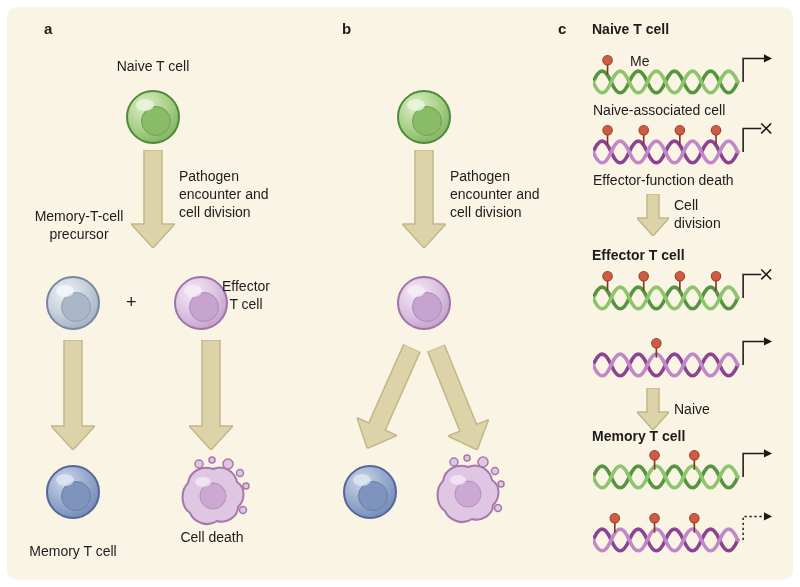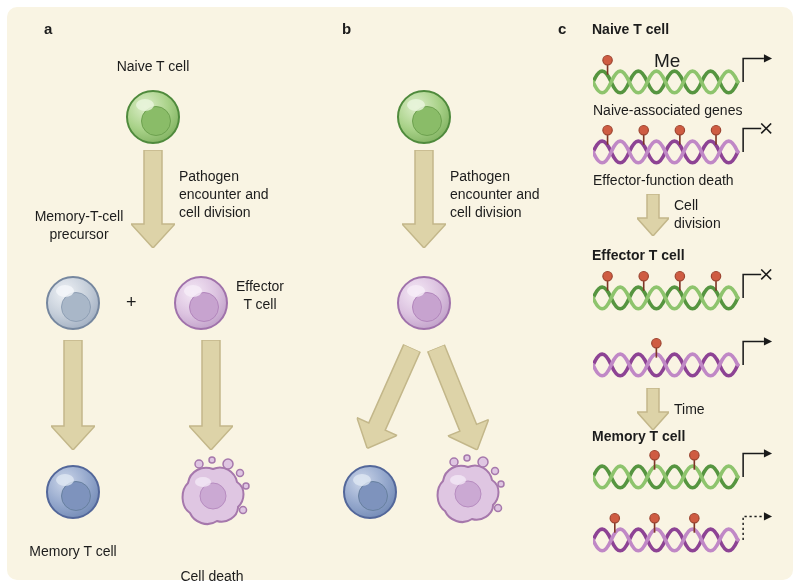--- a/index.html
+++ b/index.html
@@ -121,39 +121,39 @@
   <div class="abs lbl center" style="left:20px;top:207px;width:118px">Memory-T-cell
 precursor</div>
 
   <svg class="abs" style="left:44px;top:274px" width="58" height="58" viewBox="0 0 58 58">
       <use href="#greycell"></use>
     </svg>
   <span class="abs plus" style="left:126px;top:292px">+</span>
   <svg class="abs" style="left:172px;top:274px" width="58" height="58" viewBox="0 0 58 58">
       <use href="#purplecell"></use>
     </svg>
-  <div class="abs lbl center" style="left:226px;top:277px;width:68px">Effector
+  <div class="abs lbl center" style="left:212px;top:277px;width:68px">Effector
 T cell</div>
 
   <svg class="abs" style="left:51px;top:340px" width="44" height="110" viewBox="0 0 44 110">
       <use href="#blockArrow110"></use>
     </svg>
   <svg class="abs" style="left:189px;top:340px" width="44" height="110" viewBox="0 0 44 110">
       <use href="#blockArrow110"></use>
     </svg>
 
   <svg class="abs" style="left:44px;top:463px" width="58" height="58" viewBox="0 0 58 58">
       <use href="#bluecell"></use>
     </svg>
   <svg class="abs" style="left:172px;top:455px" width="80" height="74" viewBox="0 0 80 74">
       <use href="#dyingcell"></use>
     </svg>
 
   <div class="abs lbl center" style="left:13px;top:542px;width:120px">Memory T cell</div>
-  <div class="abs lbl center" style="left:167px;top:567px;width:90px">Cell death</div>
+  <div class="abs lbl center" style="left:167px;top:528px;width:90px">Cell death</div>
 
   <span class="abs panel-letter" style="left:342px;top:20px">b</span>
 
   <svg class="abs" style="left:395px;top:88px" width="58" height="58" viewBox="0 0 58 58">
       <use href="#greencell"></use>
     </svg>
 
   <svg class="abs" style="left:402px;top:150px" width="44" height="98" viewBox="0 0 44 98">
       <use href="#blockArrow98"></use>
     </svg>
@@ -181,22 +181,22 @@
 
   <span class="abs panel-letter" style="left:558px;top:20px">c</span>
   <div class="abs heading" style="left:592px;top:21px">Naive T cell</div>
 
   <svg class="abs" style="left:593px;top:53px" width="190" height="47" viewBox="0 0 210 52">
     <use href="#helixA" stroke="#569540" stroke-width="4" stroke-linecap="round"></use>
     <use href="#helixB" stroke="#8ec46d" stroke-width="4" stroke-linecap="round"></use>
     <use href="#methyl" x="16"></use>
     <use href="#tss" x="160"></use>
   </svg>
-  <span class="abs lbl" style="left:654px;top:52px;font-size:19px">Me</span>
-  <div class="abs lbl" style="left:593px;top:101px">Naive-associated genes</div>
+  <span class="abs lbl" style="left:630px;top:52px;font-size:14px">Me</span>
+  <div class="abs lbl" style="left:593px;top:101px">Naive-associated cell</div>
 
   <svg class="abs" style="left:593px;top:123px" width="190" height="47" viewBox="0 0 210 52">
     <use href="#helixA" stroke="#8d4394" stroke-width="4" stroke-linecap="round"></use>
     <use href="#helixB" stroke="#c088c6" stroke-width="4" stroke-linecap="round"></use>
     <use href="#methyl" x="16"></use>
     <use href="#methyl" x="56"></use>
     <use href="#methyl" x="96"></use>
     <use href="#methyl" x="136"></use>
     <use href="#tssOff" x="160"></use>
   </svg>
@@ -223,21 +223,21 @@
   <svg class="abs" style="left:593px;top:336px" width="190" height="47" viewBox="0 0 210 52">
     <use href="#helixA" stroke="#8d4394" stroke-width="4" stroke-linecap="round"></use>
     <use href="#helixB" stroke="#c088c6" stroke-width="4" stroke-linecap="round"></use>
     <use href="#methyl" x="70"></use>
     <use href="#tss" x="160"></use>
   </svg>
 
   <svg class="abs" style="left:637px;top:388px" width="32" height="42" viewBox="0 0 32 42">
       <use href="#blockArrowSmall"></use>
     </svg>
-  <div class="abs lbl" style="left:674px;top:400px">Time</div>
+  <div class="abs lbl" style="left:674px;top:400px">Naive</div>
 
   <div class="abs heading" style="left:592px;top:428px">Memory T cell</div>
 
   <svg class="abs" style="left:593px;top:448px" width="190" height="47" viewBox="0 0 210 52">
     <use href="#helixA" stroke="#569540" stroke-width="4" stroke-linecap="round"></use>
     <use href="#helixB" stroke="#8ec46d" stroke-width="4" stroke-linecap="round"></use>
     <use href="#methyl" x="68"></use>
     <use href="#methyl" x="112"></use>
     <use href="#tss" x="160"></use>
   </svg>

